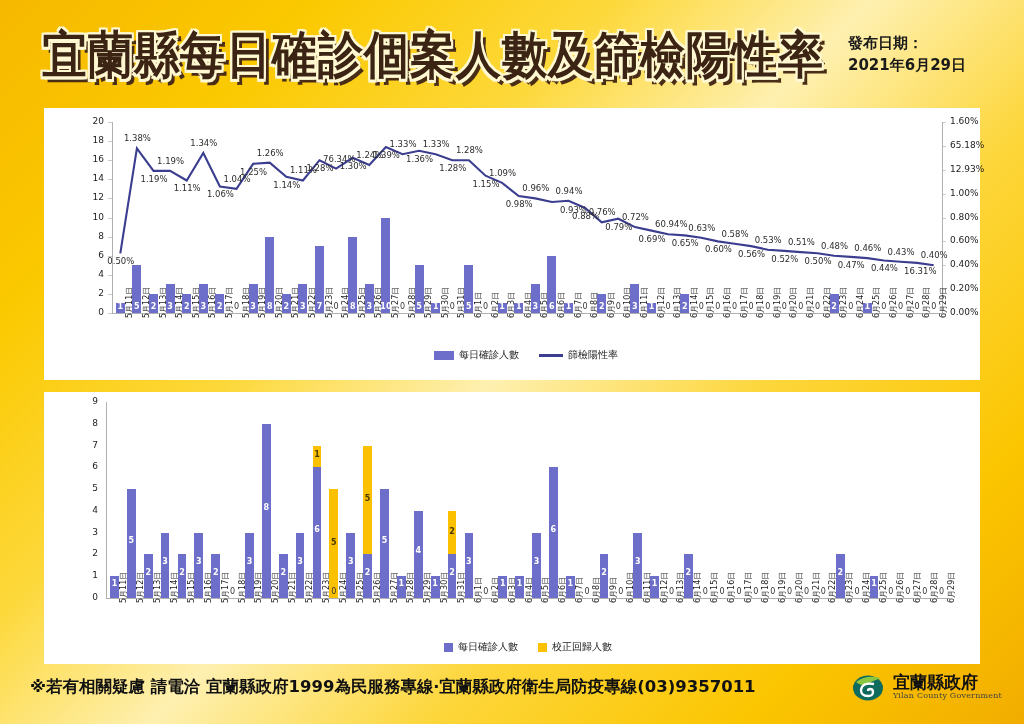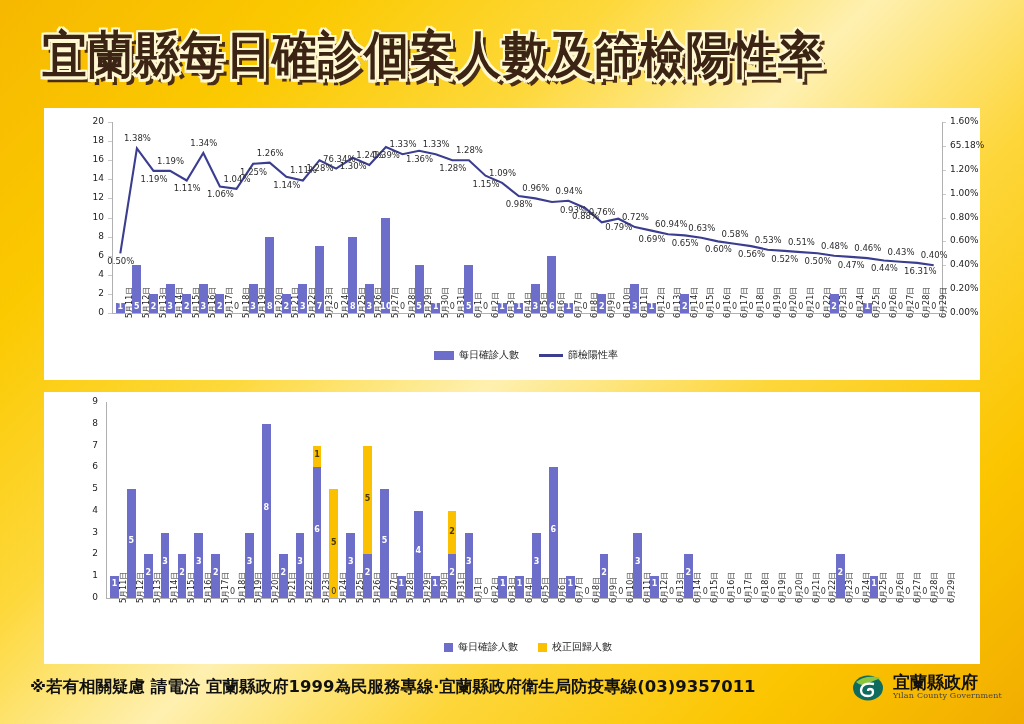--- a/index.html
+++ b/index.html
@@ -71,20 +71,24 @@
   .brand { position:absolute; left:852px; top:672px; display:flex; align-items:center; gap:7px; }
   .brand-txt { display:flex; flex-direction:column; line-height:1.05; }
   .brand-cn { font-size:17px; font-weight:bold; color:#111; font-family:"DejaVu Sans", sans-serif; }
   .brand-en { font-size:8px; color:#444; font-family:"DejaVu Serif", serif; letter-spacing:.2px; }
 </style>
 </head>
 <body>
 
 <div class="header">
   <div class="title">宜蘭縣每日確診個案人數及篩檢陽性率</div>
+  <div class="pubdate">
+    <div>發布日期：</div>
+    <div>2021年6月29日</div>
+  </div>
 </div>
 
 <div class="panel" id="panel-top">
     <div class="axis-label" style="left: 30px; top: 199px; width: 30px;">0</div>
     <div class="tickline" style="left: 64px; top: 205px; width: 4px; height: 1px;"></div>
     <div class="axis-label" style="left: 30px; top: 179.9px; width: 30px;">2</div>
     <div class="tickline" style="left: 64px; top: 185.9px; width: 4px; height: 1px;"></div>
     <div class="axis-label" style="left: 30px; top: 160.8px; width: 30px;">4</div>
     <div class="tickline" style="left: 64px; top: 166.8px; width: 4px; height: 1px;"></div>
     <div class="axis-label" style="left: 30px; top: 141.7px; width: 30px;">6</div>
@@ -109,21 +113,21 @@
     <div class="axis-label r" style="left: 906px; top: 175.125px; width: 42px;">0.20%</div>
     <div class="tickline" style="left: 898px; top: 181.125px; width: 4px; height: 1px;"></div>
     <div class="axis-label r" style="left: 906px; top: 151.25px; width: 42px;">0.40%</div>
     <div class="tickline" style="left: 898px; top: 157.25px; width: 4px; height: 1px;"></div>
     <div class="axis-label r" style="left: 906px; top: 127.375px; width: 42px;">0.60%</div>
     <div class="tickline" style="left: 898px; top: 133.375px; width: 4px; height: 1px;"></div>
     <div class="axis-label r" style="left: 906px; top: 103.5px; width: 42px;">0.80%</div>
     <div class="tickline" style="left: 898px; top: 109.5px; width: 4px; height: 1px;"></div>
     <div class="axis-label r" style="left: 906px; top: 79.625px; width: 42px;">1.00%</div>
     <div class="tickline" style="left: 898px; top: 85.625px; width: 4px; height: 1px;"></div>
-    <div class="axis-label r" style="left: 906px; top: 55.75px; width: 42px;">1.20%</div>
+    <div class="axis-label r" style="left: 906px; top: 55.75px; width: 42px;">12.93%</div>
     <div class="tickline" style="left: 898px; top: 61.75px; width: 4px; height: 1px;"></div>
     <div class="axis-label r" style="left: 906px; top: 31.875px; width: 42px;">65.18%</div>
     <div class="tickline" style="left: 898px; top: 37.875px; width: 4px; height: 1px;"></div>
     <div class="axis-label r" style="left: 906px; top: 8px; width: 42px;">1.60%</div>
     <div class="tickline" style="left: 898px; top: 14px; width: 4px; height: 1px;"></div>
     <div class="axisline" style="left: 898px; top: 14px; width: 1px; height: 191px;"></div>
     <div class="axisline" style="left: 68px; top: 205px; width: 830px; height: 1px;"></div>
     <div class="bar" style="left: 71.735px; top: 195.45px; width: 9.13px; height: 9.55px; background: rgb(109, 110, 201);"></div>
     <div class="barval" style="left: 67.3px; top: 194px; width: 18px;">1</div>
     <div class="xtick" style="left: 80.3px; top: 210px;">5月11日</div>

